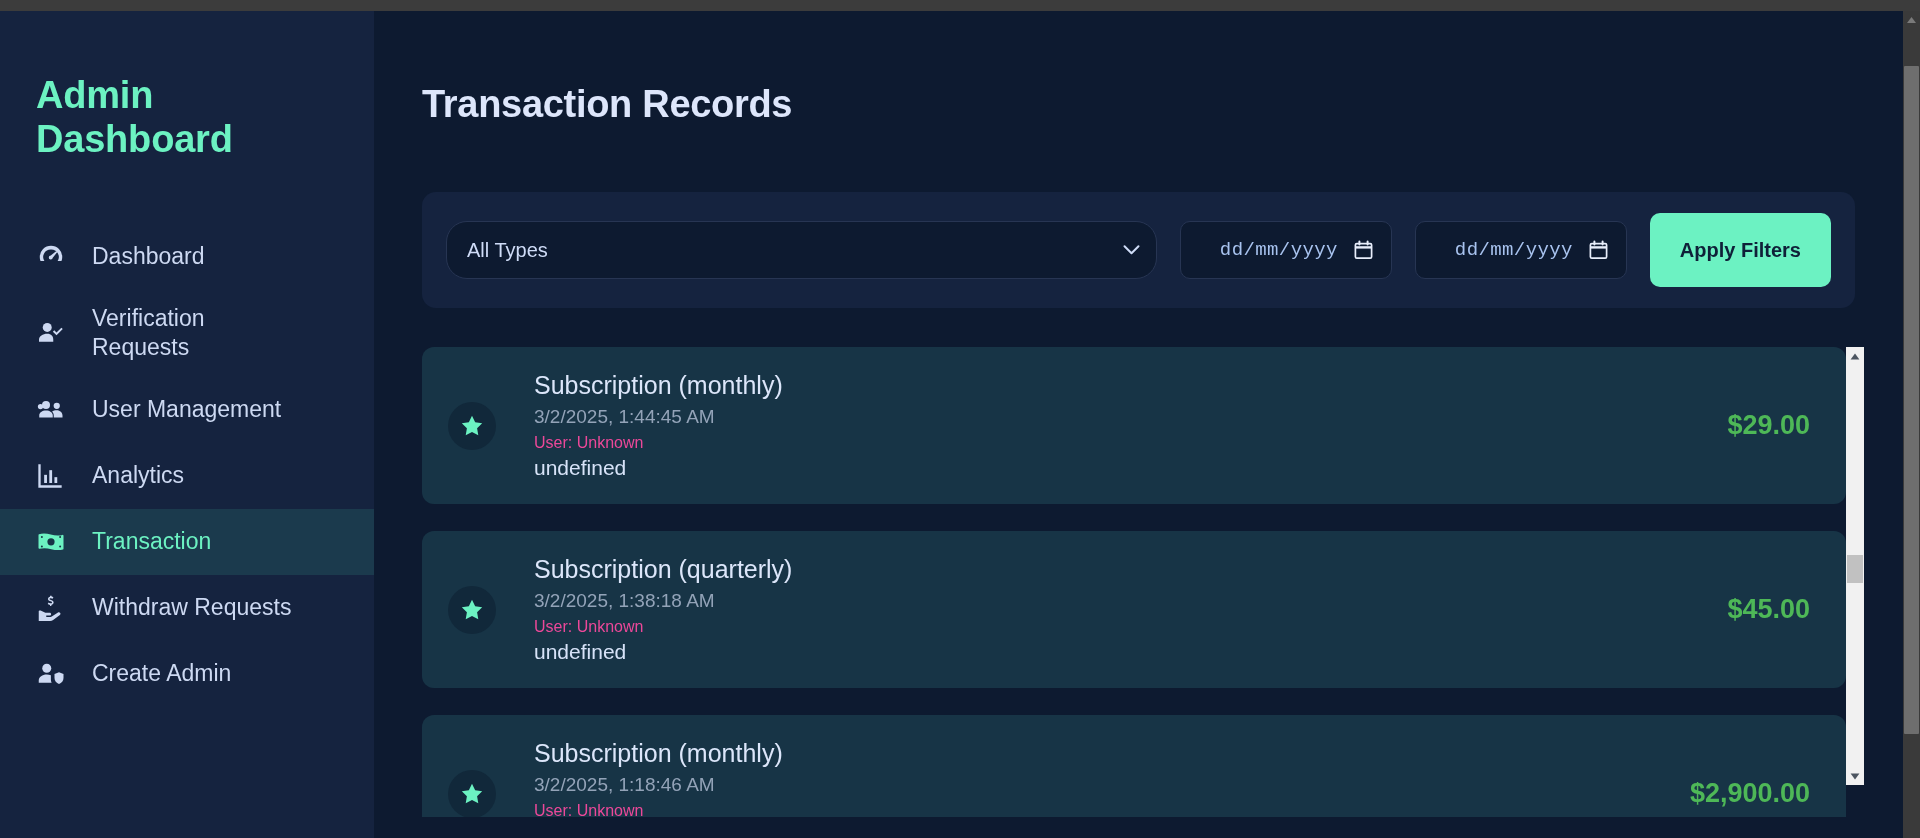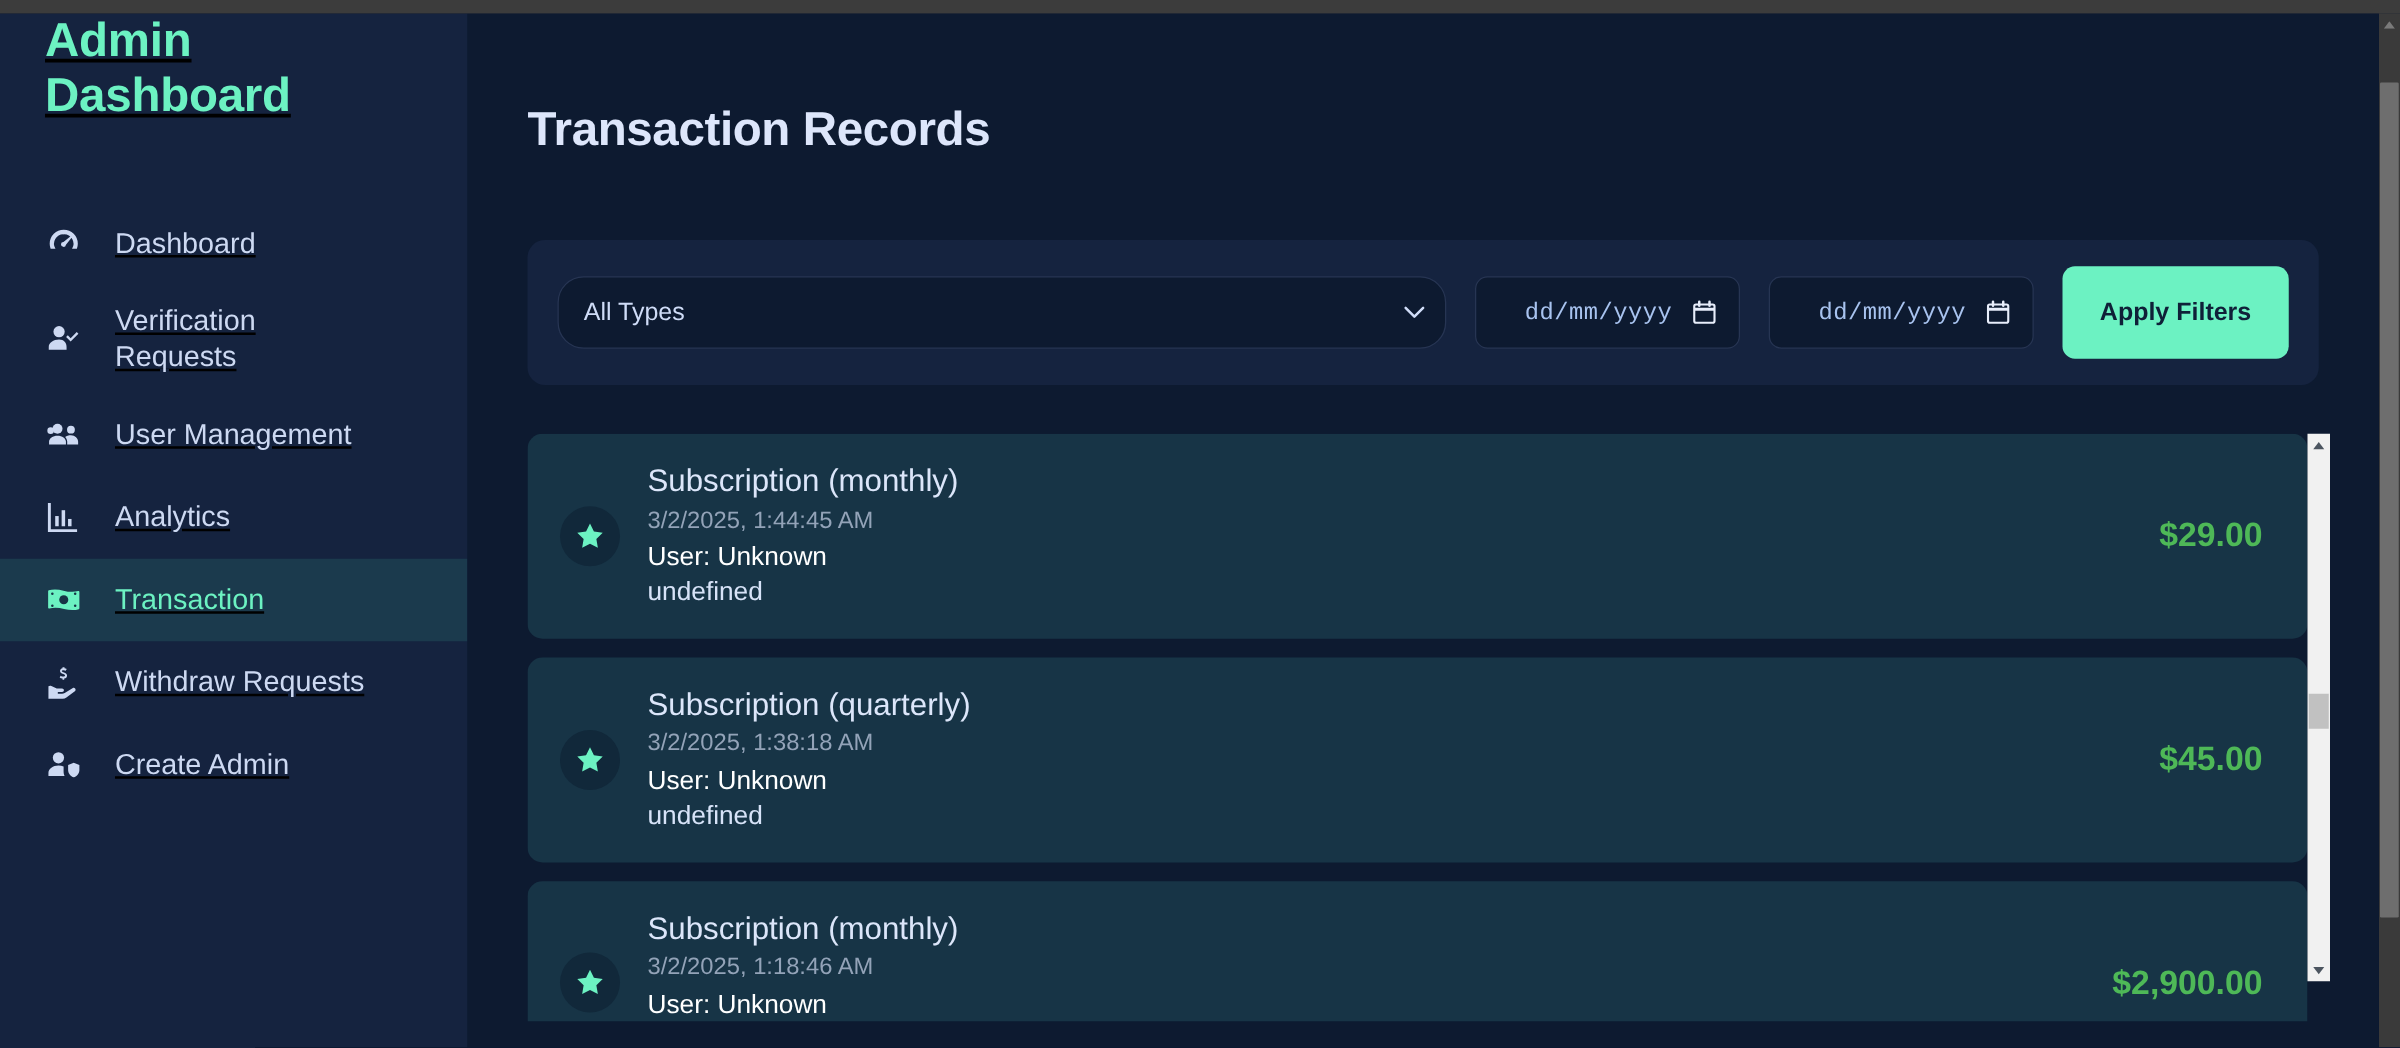--- a/index.html
+++ b/index.html
@@ -68,22 +68,22 @@
     height: 827px;
     display: flex;
     background: #0d1a30;
   }
 
   
   .sidebar {
     width: 374px;
     flex: 0 0 374px;
     background: #15233f;
+    padding-top: 62px;
     overflow: hidden;
-    text-decoration: underline;
   }
 
   .brand {
     padding: 0 36px;
     font-size: 38px;
     line-height: 1.17;
     font-weight: 700;
     color: #6cf2c2;
     letter-spacing: -0.2px;
     margin-bottom: 62px;
@@ -220,25 +220,25 @@
   .tx-list {
     position: relative;
     width: 1424px;
     height: 470px;
     overflow: hidden;
   }
 
   .tx-card {
     background: #173446;
     border-radius: 12px;
-    margin-bottom: 15px;
+    margin-bottom: 27px;
     padding: 22px 26px 22px 26px;
     display: flex;
     align-items: center;
-    gap: 22px;
+    gap: 38px;
     min-height: 148px;
     cursor: pointer;
   }
 
   .tx-badge {
     flex: 0 0 48px;
     width: 48px;
     height: 48px;
     border-radius: 50%;
     background: #11283a;
@@ -257,22 +257,22 @@
     line-height: 1.3;
     margin-bottom: 2px;
   }
   .tx-date {
     font-size: 19px;
     color: #93a3b8;
     line-height: 1.4;
     margin-bottom: 2px;
   }
   .tx-user {
-    font-size: 21px;
-    color: #ffffff;
+    font-size: 16px;
+    color: #ec4899;
     line-height: 1.35;
   }
   .tx-extra {
     font-size: 21px;
     color: #d7e3f8;
     line-height: 1.35;
   }
 
   .tx-amount {
     flex: 0 0 auto;

